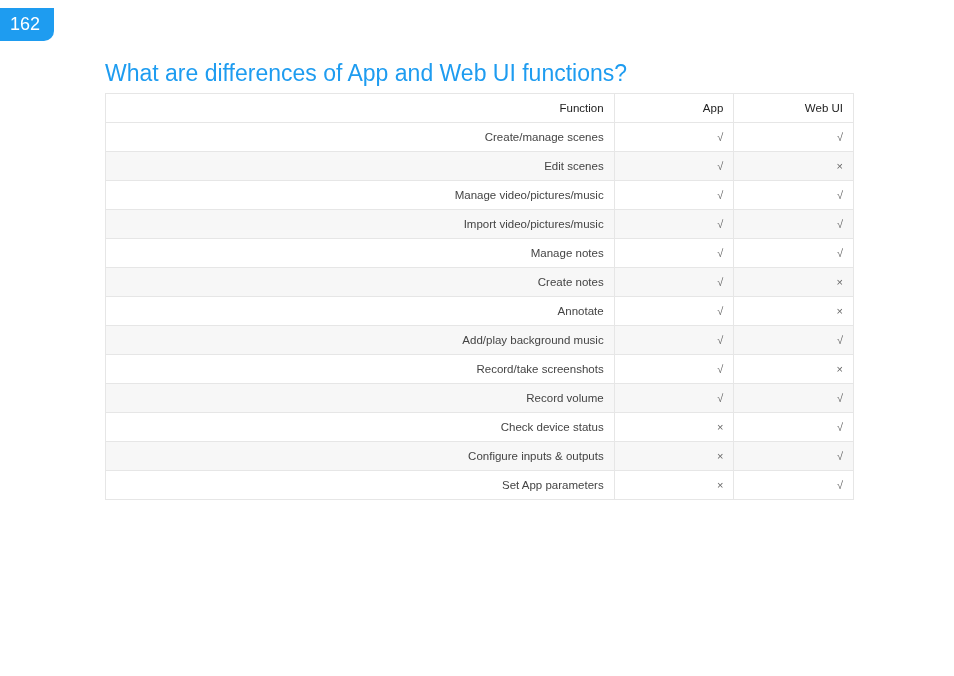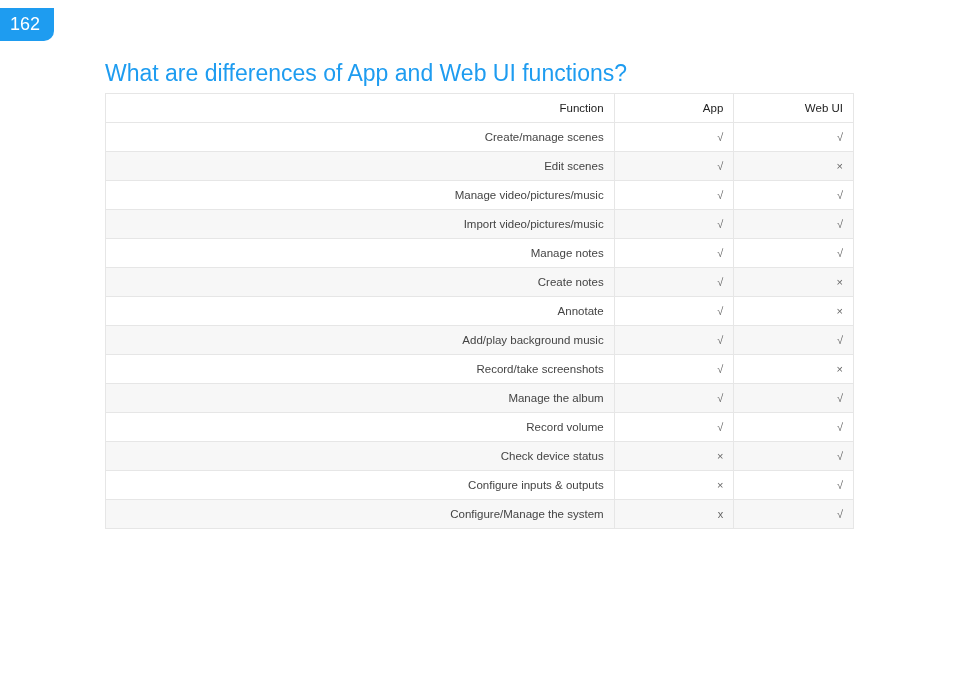--- a/index.html
+++ b/index.html
@@ -119,39 +119,34 @@
           <td>Add/play background music</td>
           <td class="mark">√</td>
           <td class="mark">√</td>
         </tr>
         <tr>
           <td>Record/take screenshots</td>
           <td class="mark">√</td>
           <td class="mark">×</td>
         </tr>
         <tr>
-          <td>Manage the album</td>
-          <td class="mark">√</td>
-          <td class="mark">√</td>
-        </tr>
-        <tr>
           <td>Record volume</td>
           <td class="mark">√</td>
           <td class="mark">√</td>
         </tr>
         <tr>
           <td>Check device status</td>
           <td class="mark">×</td>
           <td class="mark">√</td>
         </tr>
         <tr>
           <td>Configure inputs &amp; outputs</td>
           <td class="mark">×</td>
           <td class="mark">√</td>
         </tr>
         <tr>
-          <td>Configure/Manage the system</td>
-          <td class="mark">x</td>
+          <td>Set App parameters</td>
+          <td class="mark">×</td>
           <td class="mark">√</td>
         </tr>
       </tbody>
   </table>
 </div>
 
 </body></html>

